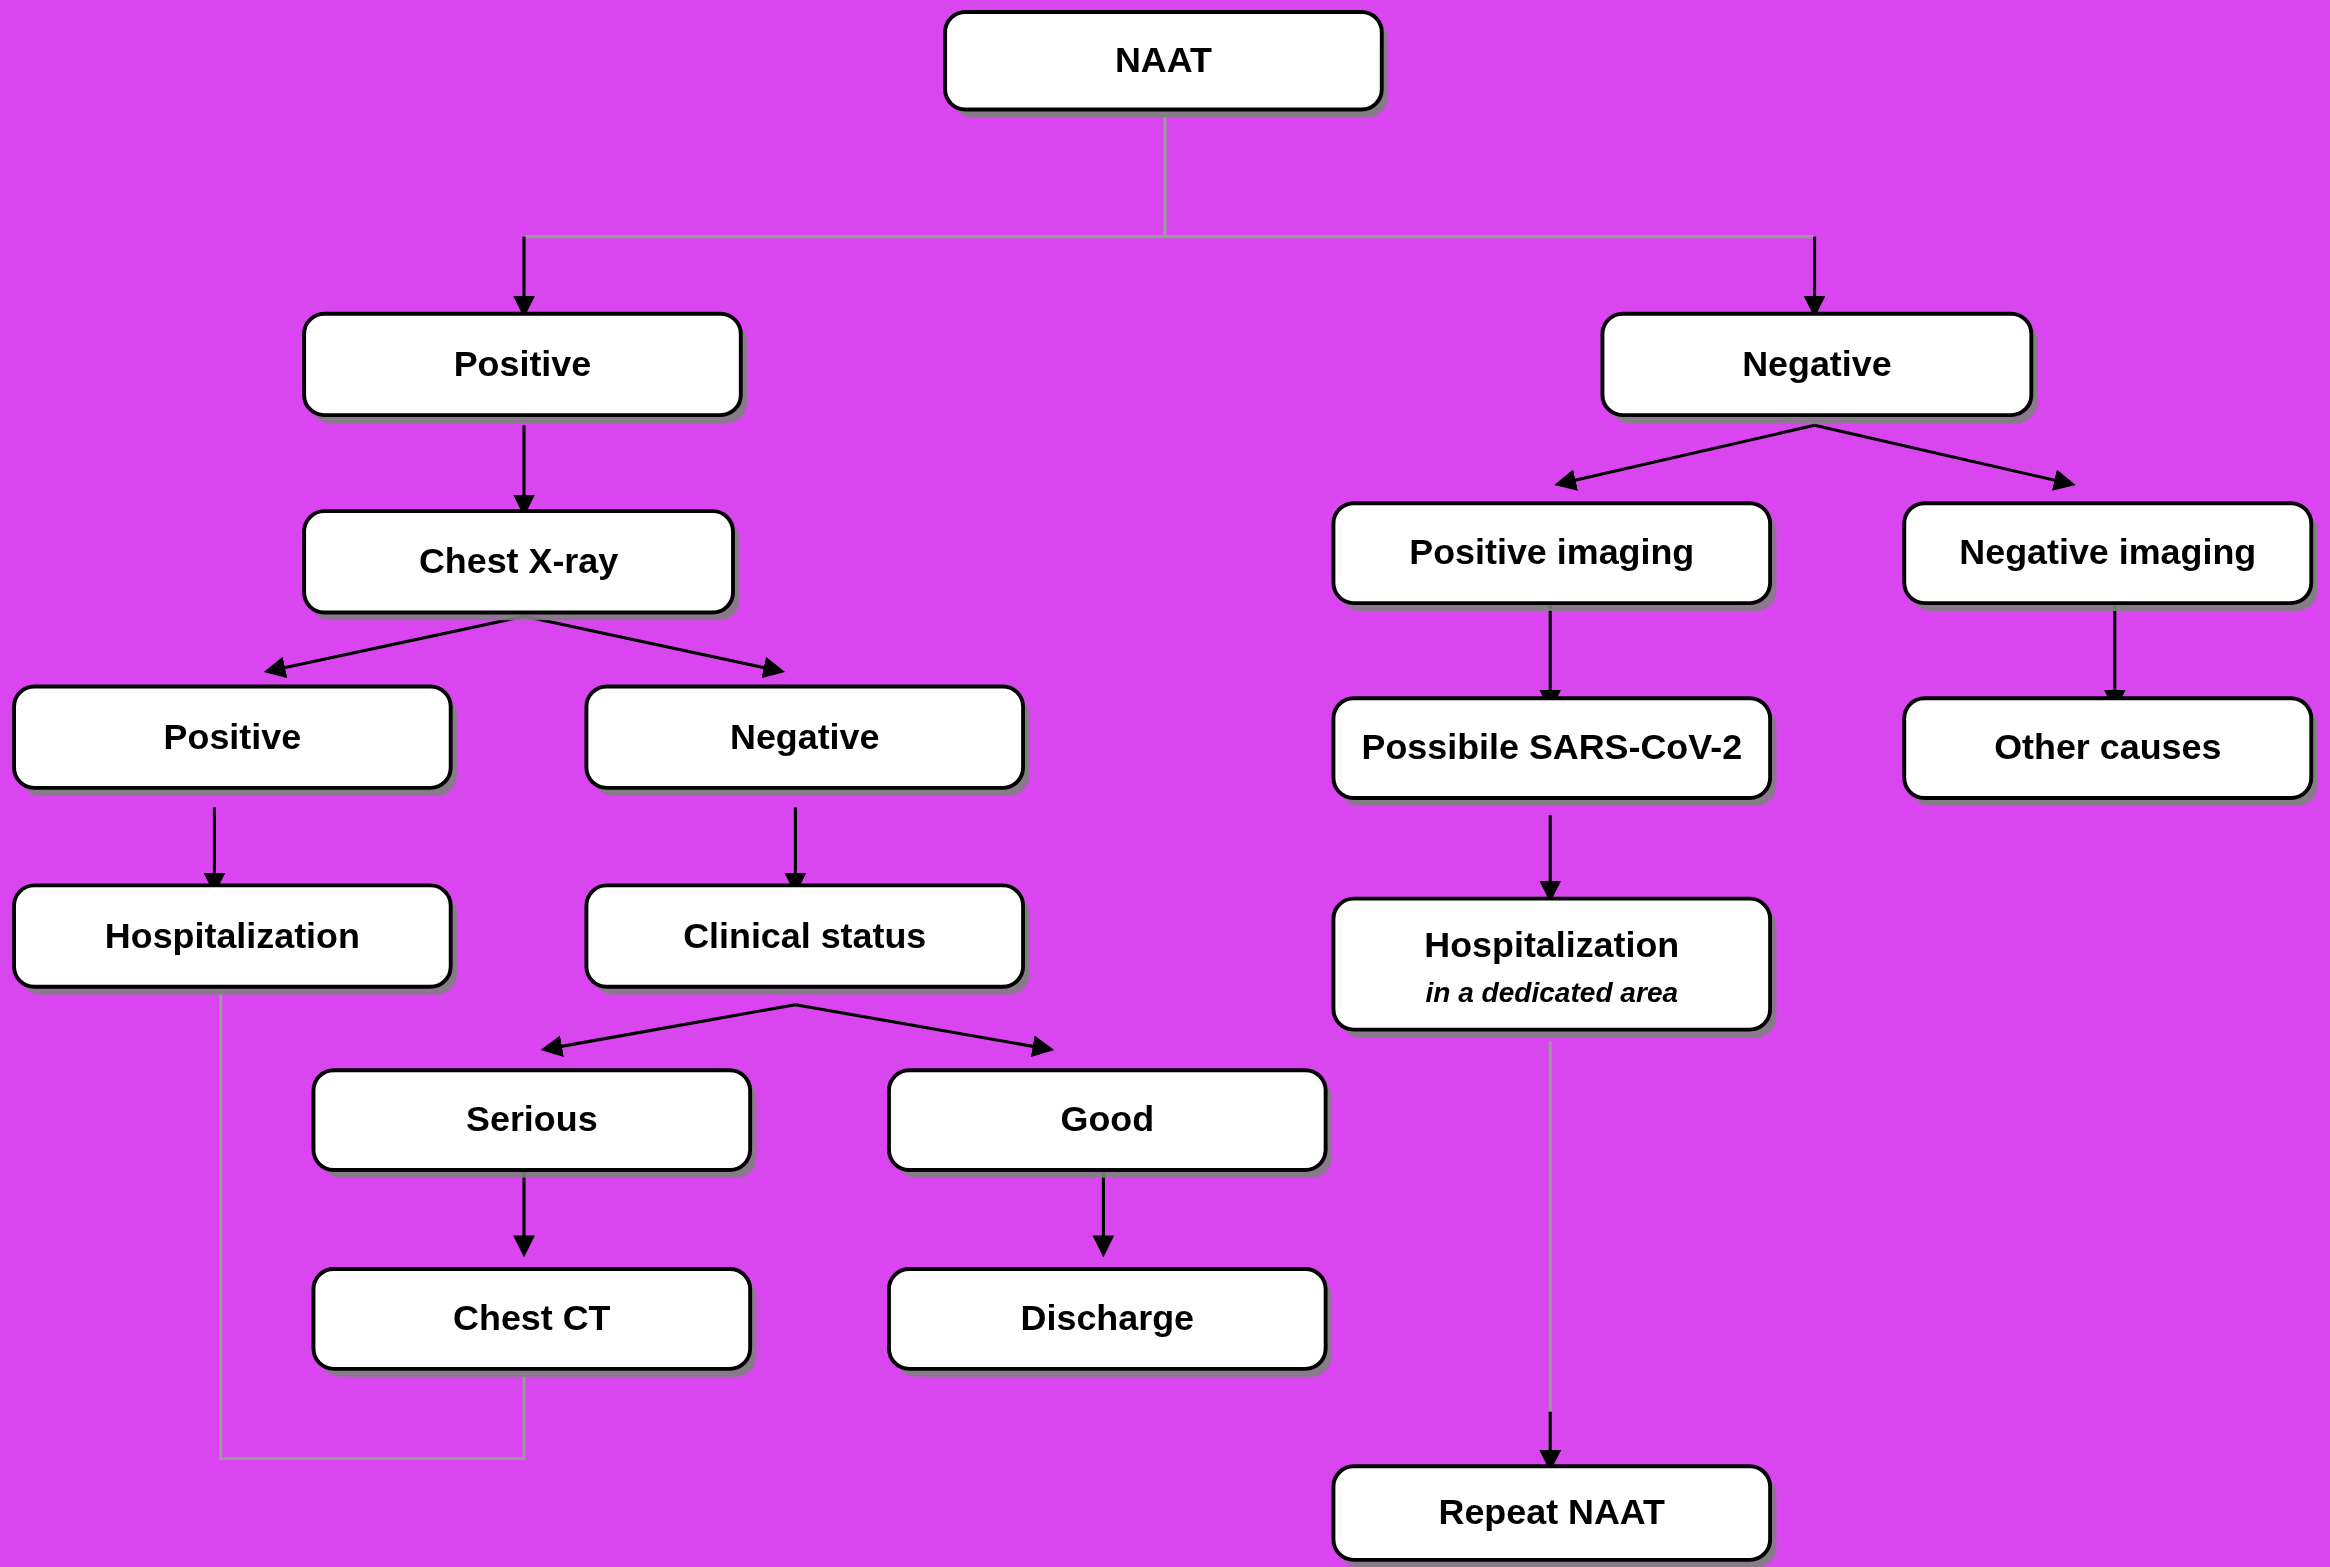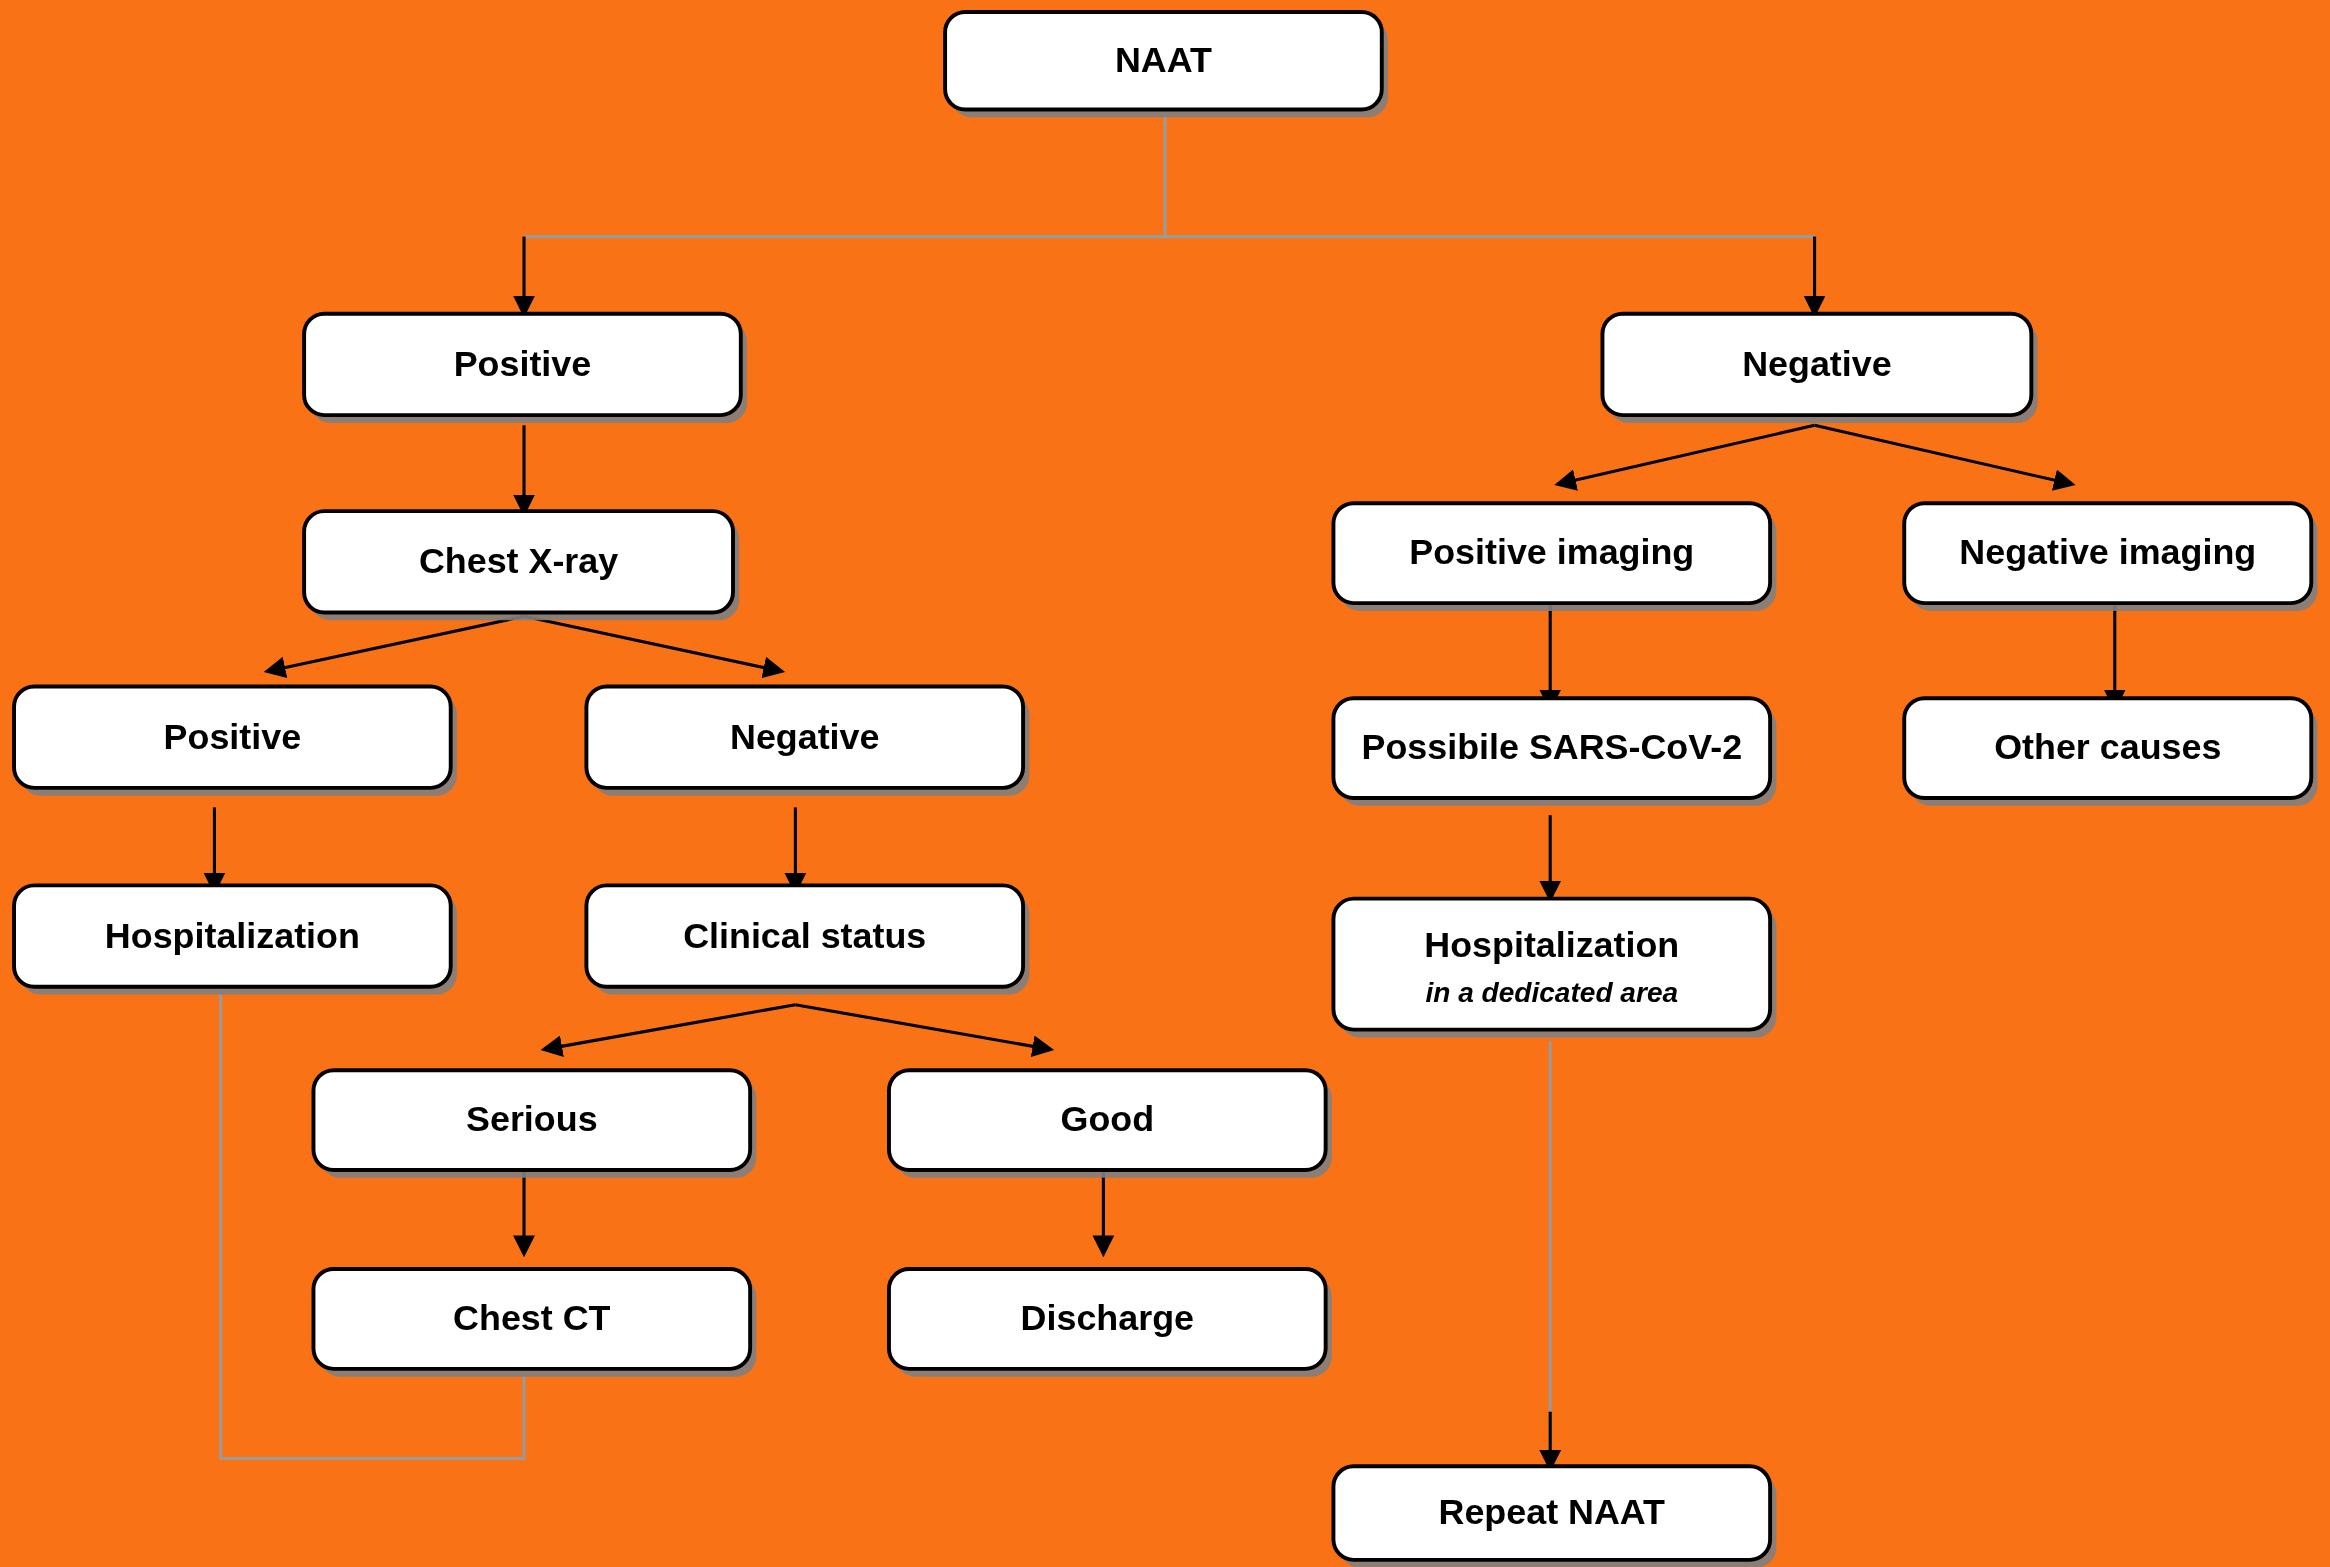--- a/index.html
+++ b/index.html
@@ -8,21 +8,21 @@
     padding: 0;
     background: #ffffff;
   }
   body {
     font-family: "Liberation Sans", sans-serif;
   }
   #diagram-root {
     position: relative;
     width: 2330px;
     height: 1568px;
-    background: #f97316;
+    background: #d946ef;
     overflow: hidden;
   }
   svg.flow {
     position: absolute;
     top: 0;
     left: 0;
     width: 2330px;
     height: 1568px;
     display: block;
   }

